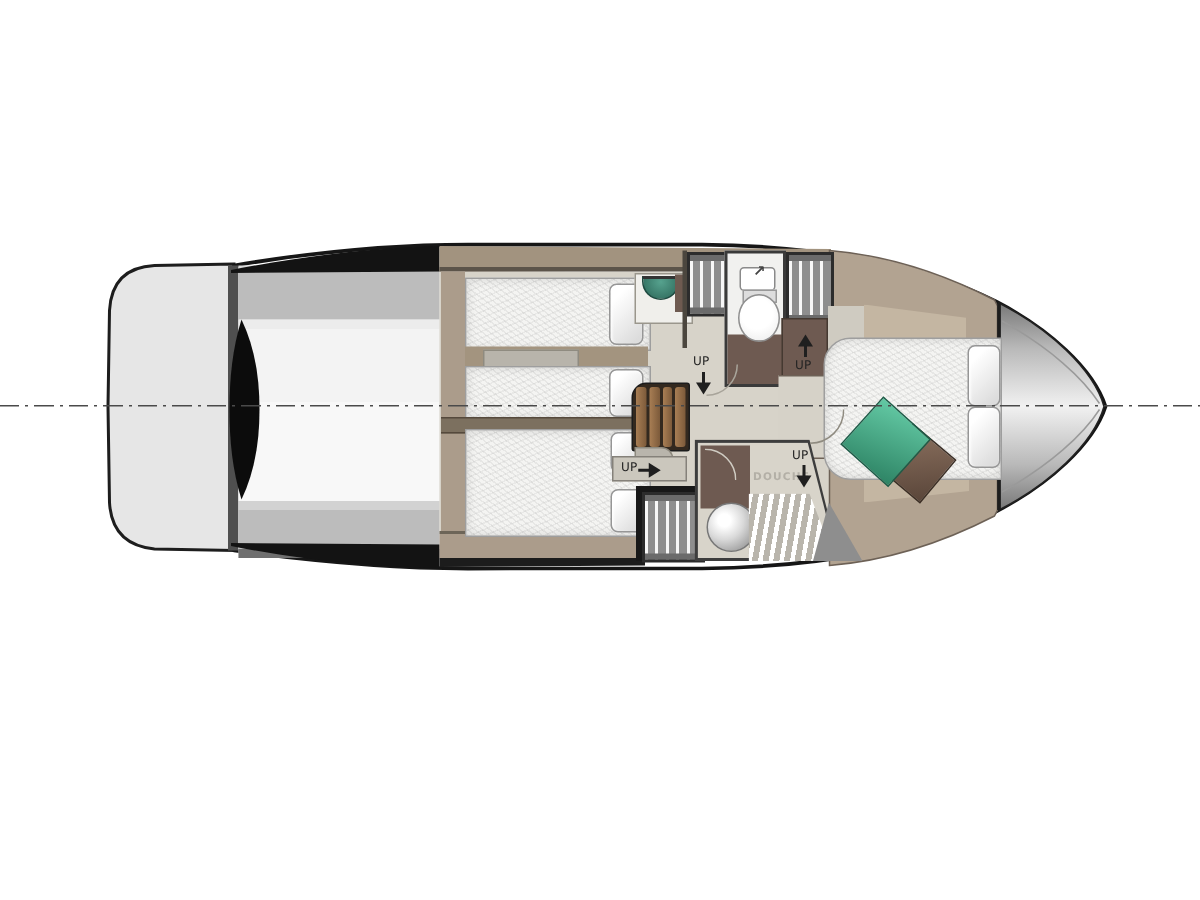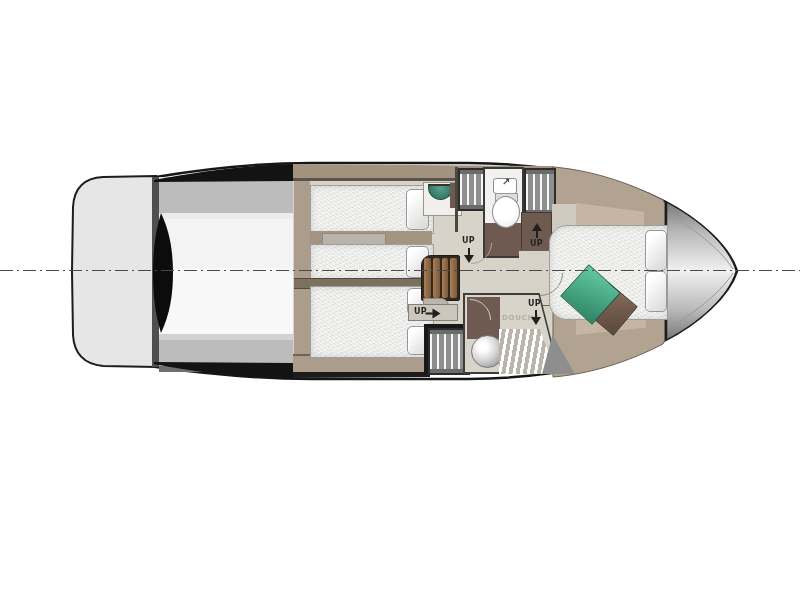--- a/index.html
+++ b/index.html
@@ -25,21 +25,21 @@
 
   
   .arrow{position:absolute;width:10px;height:15px;transform-origin:50% 50%;}
   .arrow::before{content:"";position:absolute;left:4px;top:0;width:2px;height:8px;background:#1f1f1f;}
   .arrow::after{content:"";position:absolute;left:0;top:7px;width:0;height:0;
                 border-left:5px solid transparent;border-right:5px solid transparent;
                 border-top:8px solid #1f1f1f;}
   .arrow.up{transform:rotate(180deg);}
   .arrow.right{transform:rotate(-90deg);}
 
-  .uplabel{position:absolute;font-size:8px;font-weight:700;color:#242424;letter-spacing:.2px;line-height:1;}
+  .uplabel{position:absolute;font-size:8px;font-weight:400;color:#242424;letter-spacing:.2px;line-height:1;}
   .douchelabel{position:absolute;font-size:7px;font-weight:700;color:#b3afa6;letter-spacing:.8px;line-height:1;}
 
   .arc{position:absolute;border:1px solid #a8a49a;border-radius:50%;}
   .arc.q-br{clip-path:polygon(50% 50%,100% 50%,100% 100%,50% 100%);}
   .arc.q-tr{clip-path:polygon(50% 0,100% 0,100% 50%,50% 50%);}
 
   .centerline{position:absolute;left:0;top:270px;width:800px;height:1px;
       background:repeating-linear-gradient(90deg,#4a4a4a 0 13px,transparent 13px 17px,
                  #4a4a4a 17px 19px,transparent 19px 23px);}
 

